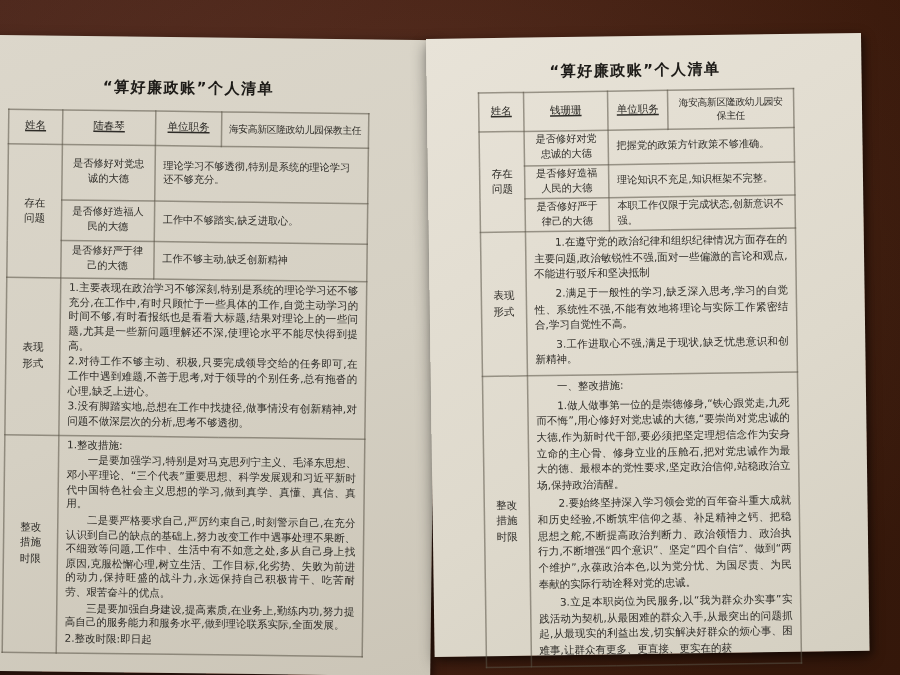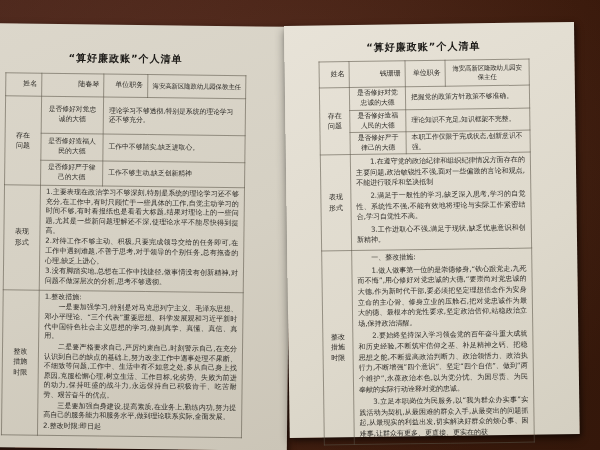--- a/index.html
+++ b/index.html
@@ -35,21 +35,21 @@
   .paper-left table{margin-left:30px;width:240px;}
   .paper-right table{margin-left:34px;width:210px;}
   td{
     border:1px solid rgba(88,82,70,0.55);
     padding:1px 4px;vertical-align:middle;overflow:hidden;
     font-size:7px;line-height:1.35;
   }
   .vlabel{text-align:center;padding:0 9px;line-height:1.5;font-size:7px;}
   .paper-right .vlabel{padding:0 7px;}
   .sublabel{text-align:center;font-size:6.8px;line-height:1.4;padding:1px 6px;}
-  .hdr{font-size:7px;text-align:right;}
+  .hdr{font-size:7px;text-align:center;text-decoration:underline;}
   .pos{font-size:6.5px;text-align:center;letter-spacing:-0.2px;}
   .val{font-size:6.8px;text-align:left;padding:1px 5px;}
   .bigcell{vertical-align:top;text-align:justify;padding:2px 5px;}
   .bigcell p{margin:0 0 1px 0;font-size:7px;line-height:1.38;}
   .paper-right .bigcell p{line-height:1.52;margin:0 0 2px 0;}
   .ind{text-indent:2em;}
   
   .lr1 td{height:20px;} .lr2 td{height:34px;} .lr3 td{height:24px;} .lr4 td{height:22px;}
   .lr5 td{height:84px;} .lr6 td{height:136px;}
   .rr1 td{height:23px;} .rr2 td{height:20px;} .rr3 td{height:18px;} .rr4 td{height:18px;}

